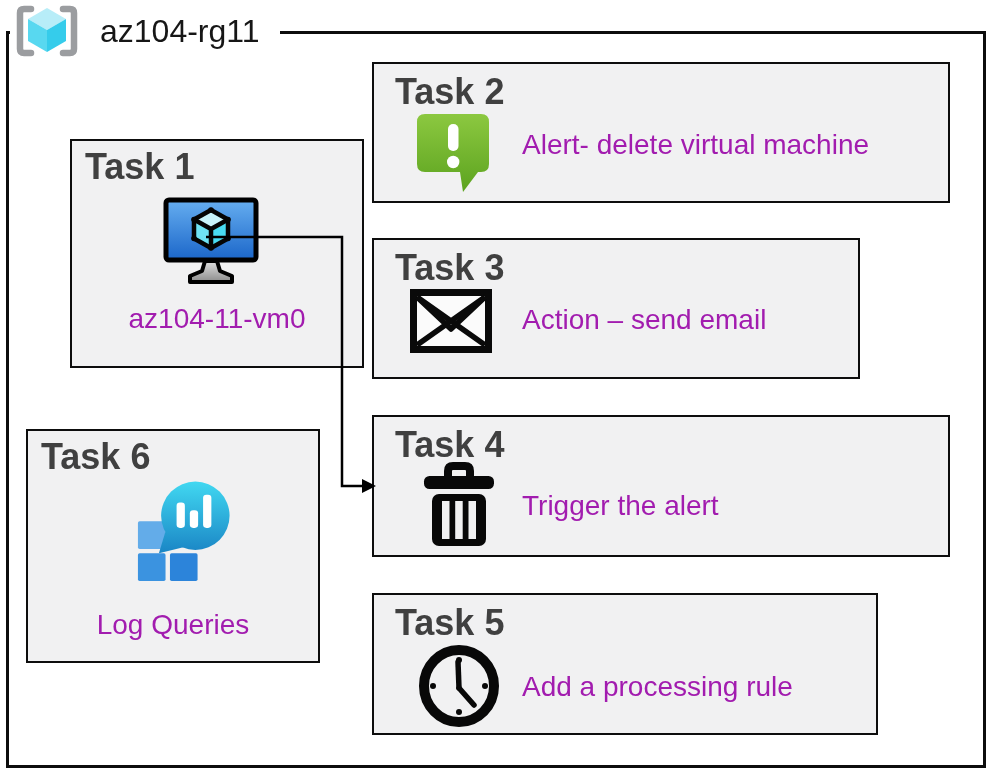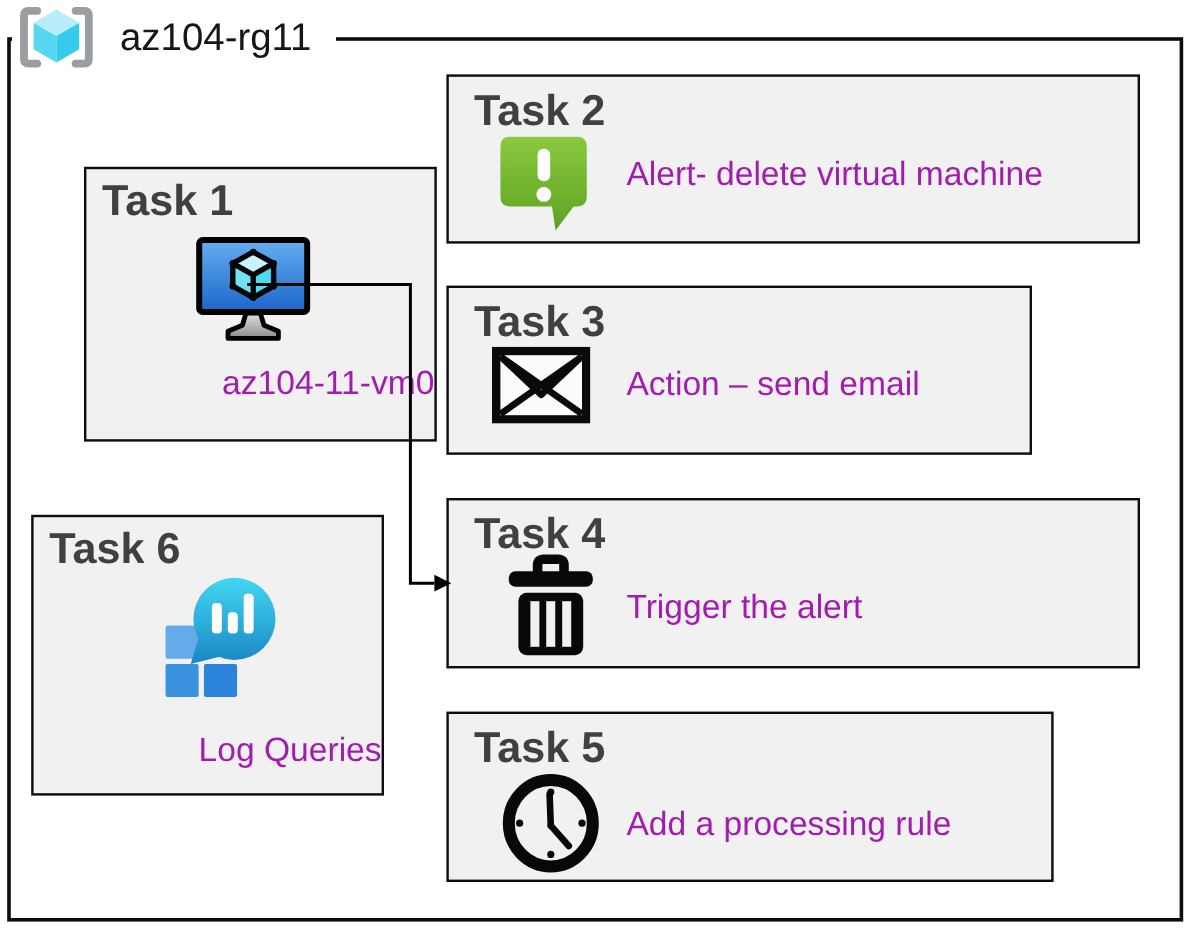--- a/index.html
+++ b/index.html
@@ -26,21 +26,21 @@
     position:absolute; font-weight:bold; font-size:36px; color:#404040;
     white-space:nowrap;
   }
   .t-right .ttl { left:21px; top:7px; }
   .t-left  .ttl { left:13px; top:5px; }
   .task .lbl {
     position:absolute; font-size:28px; line-height:38px; color:#a21caf;
     white-space:nowrap;
   }
   .t-right .lbl { left:148px; }
-  .t-left  .lbl { left:0; width:100%; text-align:right; }
+  .t-left  .lbl { left:0; width:100%; text-align:center; }
   .task .ico { position:absolute; }
 
   .task1 { left:26px;  top:139px; width:294px; height:229px;margin-left:44px; }
   .task6 { left:26px;  top:429px; width:294px; height:234px; }
   .task2 { left:372px; top:62px;  width:578px; height:141px; }
   .task3 { left:372px; top:238px; width:488px; height:141px; }
   .task4 { left:372px; top:415px; width:578px; height:142px; }
   .task5 { left:372px; top:593px; width:506px; height:142px; }
 
   .task1 .ico { left:91px;  top:56px; }

